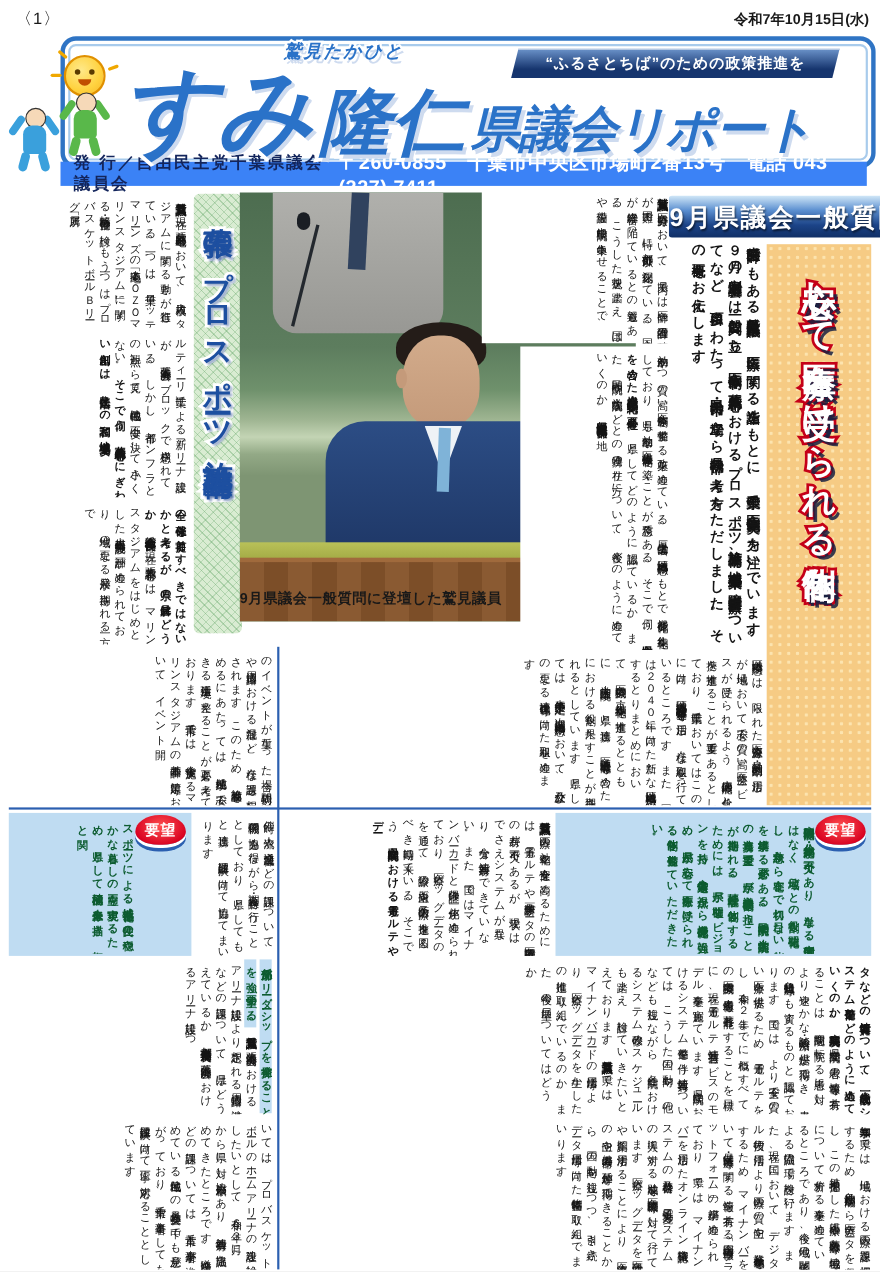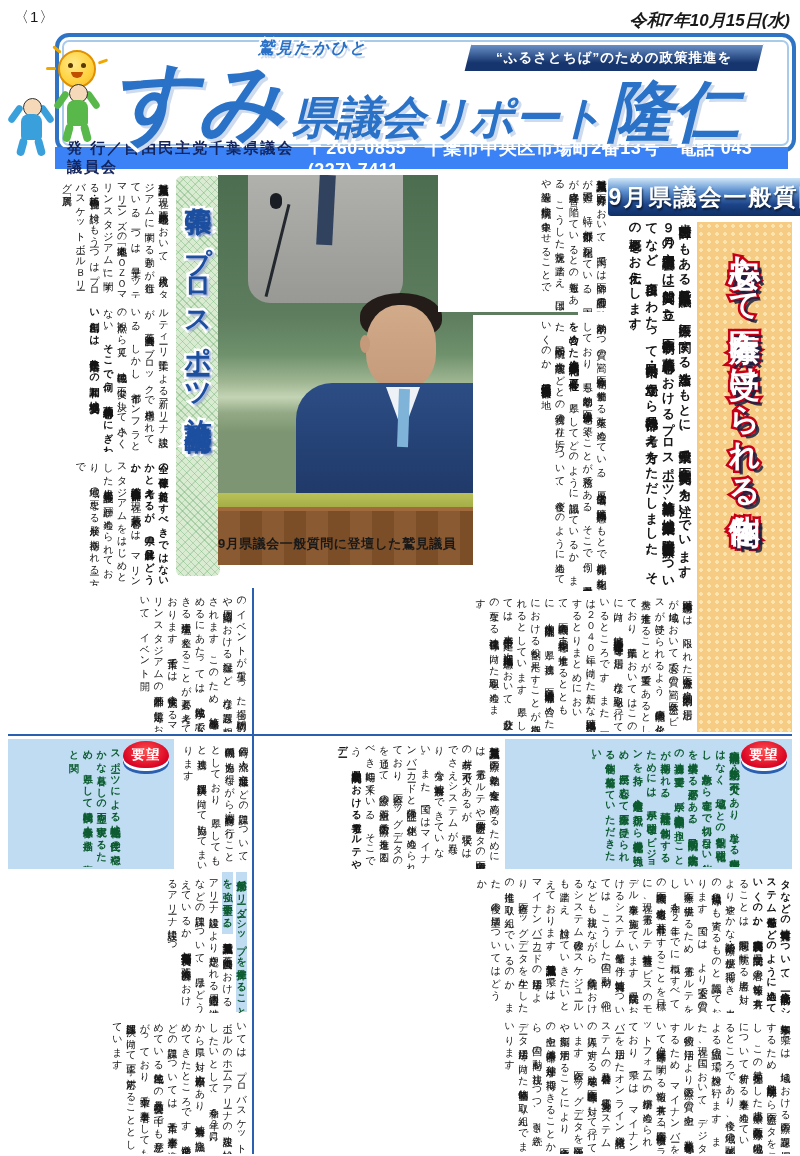--- a/index.html
+++ b/index.html
@@ -1,21 +1,21 @@
 <!DOCTYPE html>
 <html lang="ja"><head>
 <meta charset="utf-8">
 <style>
   html,body{margin:0;padding:0;background:#e8e8e8;}
   #page{position:relative;width:800px;height:1156px;background:#ffffff;overflow:hidden;
         font-family:"Liberation Sans",sans-serif;color:#191919;}
   .abs{position:absolute;}
   
   #pageno{left:14px;top:8px;font-size:15px;letter-spacing:1px;}
-  #date{right:10px;top:9px;font-size:17px;font-weight:bold;font-style:italic;}
+  #date{right:10px;top:9px;font-size:13px;font-weight:bold;}
   #banner{left:55px;top:33px;width:733px;height:112px;background:#fff;
           border:4px solid #2f74c4;border-radius:14px;
           box-shadow:inset 0 0 0 3px #fff, inset 0 0 0 5px #a8cbec;}
   #ribbon{left:468px;top:44px;width:292px;height:27px;background:linear-gradient(180deg,#6d95cc,#16356e 70%);
           transform:skewX(-14deg);display:flex;align-items:center;justify-content:center;z-index:5;
           box-shadow:0 1px 0 #fff inset;}
   #ribbon span{transform:skewX(14deg);color:#fff;font-weight:bold;font-size:13.5px;letter-spacing:1px;}
   #ruby{left:258px;top:40px;font-size:16px;font-weight:900;font-style:italic;color:#2a72c8;z-index:4;
         -webkit-text-stroke:4px #fff;paint-order:stroke fill;letter-spacing:2px;}
   #title-row{left:110px;top:34px;height:110px;display:flex;align-items:flex-end;z-index:3;white-space:nowrap;}
@@ -118,22 +118,22 @@
   <div class="abs" id="pageno">〈1〉</div>
   <div class="abs" id="date">令和7年10月15日(水)</div>
 
   <div class="abs" id="banner"></div>
   <div class="abs" id="ribbon">
     <span>“ふるさとちば”のための政策推進を</span>
   </div>
   <div class="abs ttl" id="ruby">鷲見たかひと</div>
   <div class="abs" id="title-row">
     <span class="ttl" id="ttl-kana">すみ</span>
+    <span class="ttl" id="ttl-kanji">隆仁</span>
     <span class="ttl" id="ttl-suffix">県議会リポート</span>
-    <span class="ttl" id="ttl-kanji">隆仁</span>
   </div>
 
   <div class="abs" id="logo">
     <div class="sun">
       <div class="ray" style="left:-14px;top:15px;"></div>
       <div class="ray" style="right:-14px;top:8px;transform:rotate(-20deg);"></div>
       <div class="ray" style="left:-8px;top:-4px;transform:rotate(40deg);"></div>
     </div>
     <div class="figure fig-blue" style="left:6px;top:52px;">
       <div class="fig-arm-l"></div>

